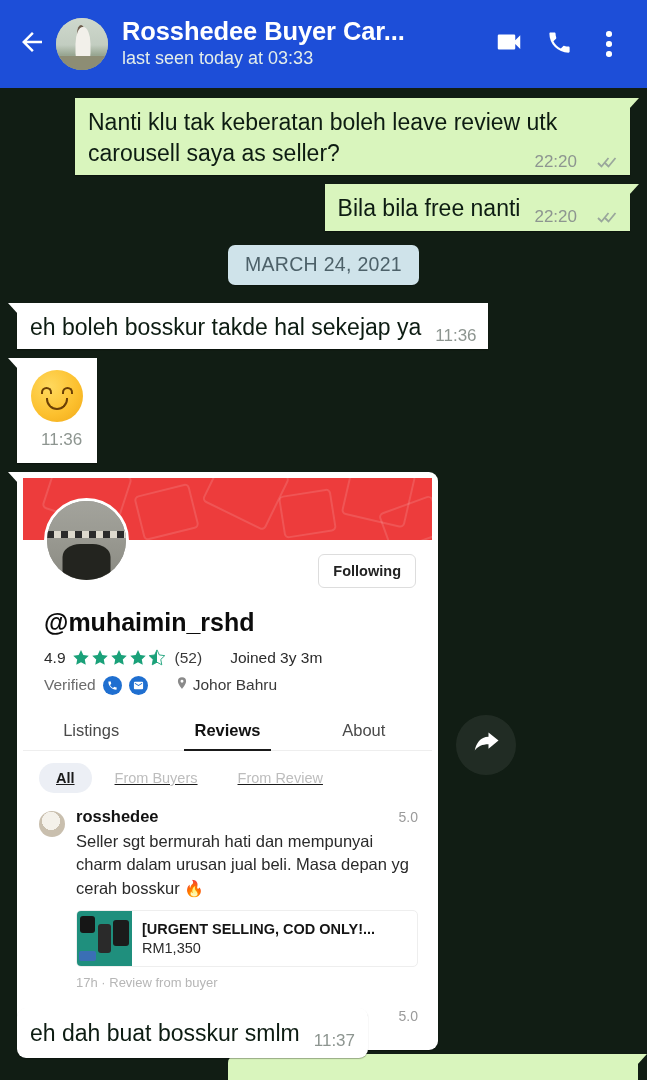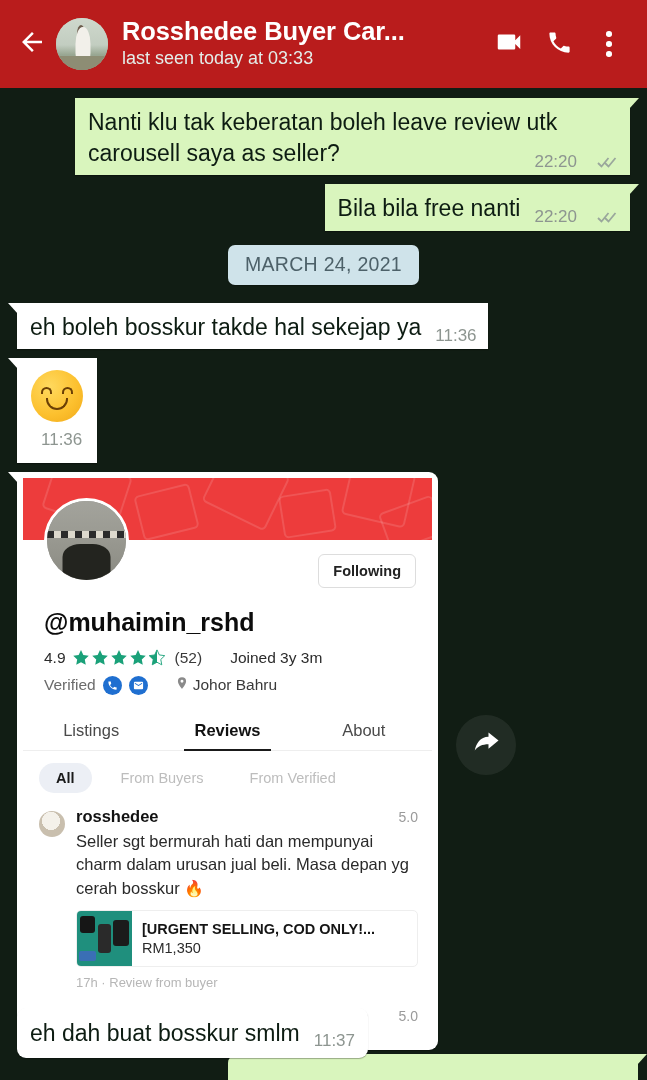--- a/index.html
+++ b/index.html
@@ -9,21 +9,21 @@
     height: 1080px;
     overflow: hidden;
     background: #111d14;
     font-family: "Liberation Sans", sans-serif;
     position: relative;
   }
 
   
   .wa-header {
     height: 88px;
-    background: #b91c1c;
+    background: #1d4ed8;
     display: flex;
     align-items: center;
     padding: 0 16px 0 10px;
     position: relative;
     z-index: 30;
   }
   .back-btn {
     width: 44px; height: 44px;
     display: flex; align-items: center; justify-content: center;
     flex: 0 0 auto;
@@ -310,21 +310,21 @@
     position: relative;
   }
   .tab.active { color: #111; font-weight: bold; }
   .tab.active::after {
     content: ""; position: absolute;
     left: 18%; right: 18%; bottom: -1.5px; height: 2.5px;
     background: #1a1a1a;
   }
 
   
-  .chips { display: flex; align-items: center; gap: 12px; padding: 12px 0 6px 16px; }
+  .chips { display: flex; align-items: center; gap: 6px; padding: 12px 0 6px 16px; text-decoration: underline; }
   .chip {
     font-size: 14.5px;
     padding: 7px 17px;
     border-radius: 17px;
     color: #bdbdbd;
   }
   .chip.active { background: #eceff5; color: #1a1a1a; font-weight: bold; }
 
   
   .review { display: flex; padding: 8px 14px 0 16px; }
@@ -602,21 +602,21 @@
 
         <div class="tabs">
           <div class="tab">Listings</div>
           <div class="tab active">Reviews</div>
           <div class="tab">About</div>
         </div>
 
         <div class="chips">
           <span class="chip active">All</span>
           <span class="chip">From Buyers</span>
-          <span class="chip">From Verified</span>
+          <span class="chip">From Review</span>
         </div>
 
         <div class="review">
           <div class="rv-avatar a1"></div>
           <div class="rv-body">
             <div class="rv-head">
               <span class="rv-name">rosshedee</span>
               <span class="rv-score">5.0</span>
             </div>
             <div class="rv-text">

